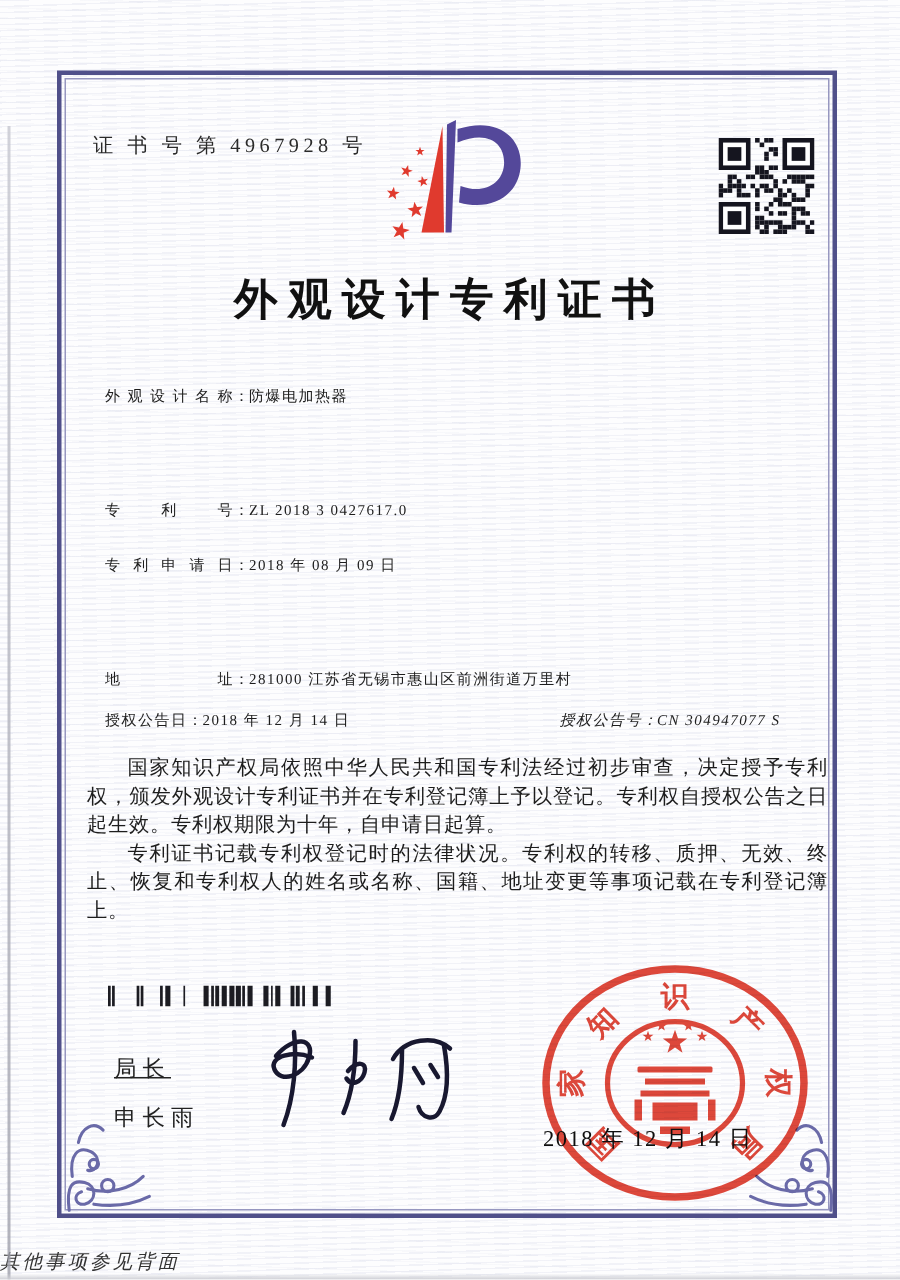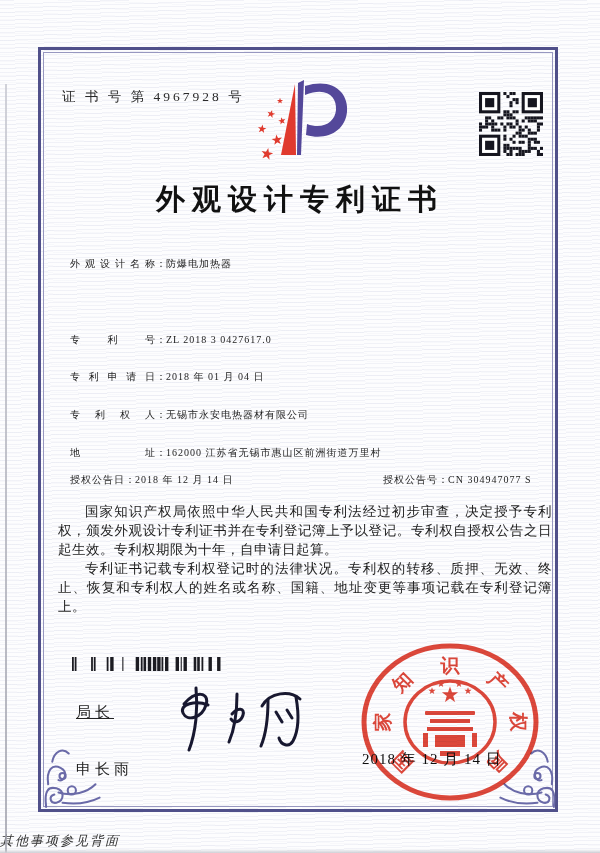--- a/index.html
+++ b/index.html
@@ -22,26 +22,26 @@
   .corner{position:absolute;width:72px;height:72px;}
   .corner.bl{left:42px;bottom:42px;}
   .corner.br{right:42px;bottom:42px;transform:scaleX(-1);}
   .cert-no{position:absolute;left:62px;top:88px;font-size:13.5px;letter-spacing:3px;color:#2a2a2a;}
   .logo{position:absolute;left:250px;top:74px;width:112px;height:94px;}
   .qr{position:absolute;left:479px;top:92px;width:64px;height:64px;}
   .title{position:absolute;left:0;right:0;top:180px;text-align:center;font-size:29px;font-weight:bold;letter-spacing:7px;color:#111;}
   .frow{position:absolute;left:70px;font-size:10px;white-space:nowrap;}
   .flabel{display:inline-block;width:86px;text-align:justify;text-align-last:justify;letter-spacing:1px;}
   .fvalue{letter-spacing:1px;}
-  .grant-b{position:absolute;left:313px;top:0;white-space:nowrap;}
+  .grant-b{position:absolute;left:303px;top:0;white-space:nowrap;font-style:italic;}
   .paras{position:absolute;left:58px;top:502px;width:494px;font-size:13.5px;line-height:19px;text-align:justify;}
   .paras p{margin:0;text-indent:2em;letter-spacing:0.5px;}
   .barcode{position:absolute;left:72px;top:657px;width:156px;height:14px;}
   .director-title{position:absolute;left:76px;top:703px;font-size:15px;letter-spacing:4px;color:#222;text-decoration:underline;}
-  .director-name{position:absolute;left:76px;top:736px;font-size:15px;letter-spacing:4px;color:#222;margin-top:24px;}
+  .director-name{position:absolute;left:76px;top:736px;font-size:15px;letter-spacing:4px;color:#222;}
   .signature{position:absolute;left:168px;top:682px;width:150px;height:78px;}
   .seal{position:absolute;left:355px;top:637px;width:190px;height:170px;opacity:.93;mix-blend-mode:multiply;}
   .seal-date{position:absolute;left:362px;top:750px;font-size:15px;letter-spacing:1px;color:#0e0e0e;z-index:5;}
   .page-footer{position:absolute;left:0;right:0;top:789px;text-align:center;font-size:12.5px;letter-spacing:2px;color:#222;}
   .back-note{position:absolute;left:0;right:0;top:832px;text-align:left;font-size:13px;letter-spacing:2px;font-style:italic;color:#333;}
   .hidden-defs{position:absolute;width:0;height:0;}
   svg text.sealchar{font-family:"Liberation Serif","DejaVu Serif",serif;font-weight:bold;font-size:19px;}
 </style>
 </head>
 <body>
@@ -227,27 +227,24 @@
 
   <div class="title">外观设计专利证书</div>
 
   <div class="frow" style="top:257px">
     <span class="flabel">外观设计名称</span><span>：</span><span class="fvalue">防爆电加热器</span>
   </div>
   <div class="frow" style="top:333px">
     <span class="flabel">专利号</span><span>：</span><span class="fvalue">ZL 2018 3 0427617.0</span>
   </div>
   <div class="frow" style="top:370px">
-    <span class="flabel">专利申请日</span><span>：</span><span class="fvalue">2018 年 01 月 04 日</span>
-  </div>
-  <div class="frow" style="top:408px">
-    <span class="flabel">专利权人</span><span>：</span><span class="fvalue">无锡市永安电热器材有限公司</span>
+    <span class="flabel">专利申请日</span><span>：</span><span class="fvalue">2018 年 08 月 09 日</span>
   </div>
   <div class="frow" style="top:446px">
-    <span class="flabel">地址</span><span>：</span><span class="fvalue">162000 江苏省无锡市惠山区前洲街道万里村</span>
+    <span class="flabel">地址</span><span>：</span><span class="fvalue">281000 江苏省无锡市惠山区前洲街道万里村</span>
   </div>
 
   <div class="frow" style="top:473px;right:0">
     <span style="letter-spacing:1px">授权公告日</span><span>：</span><span class="fvalue">2018 年 12 月 14 日</span>
     <span class="grant-b">
       <span style="letter-spacing:1px">授权公告号</span><span>：</span><span class="fvalue">CN 304947077 S</span>
     </span>
   </div>
 
   <div class="paras">

